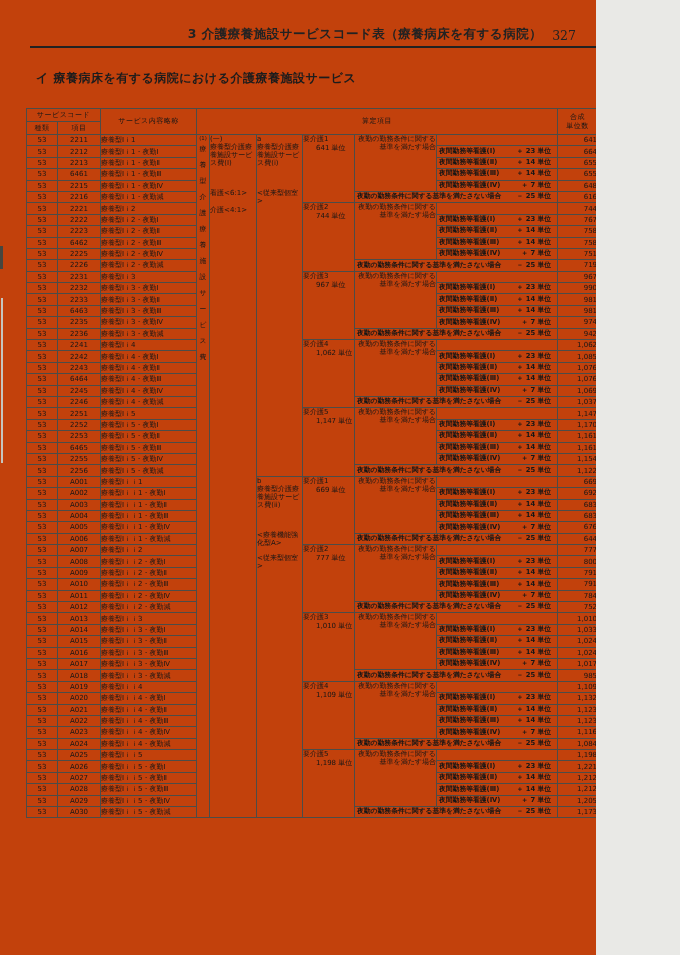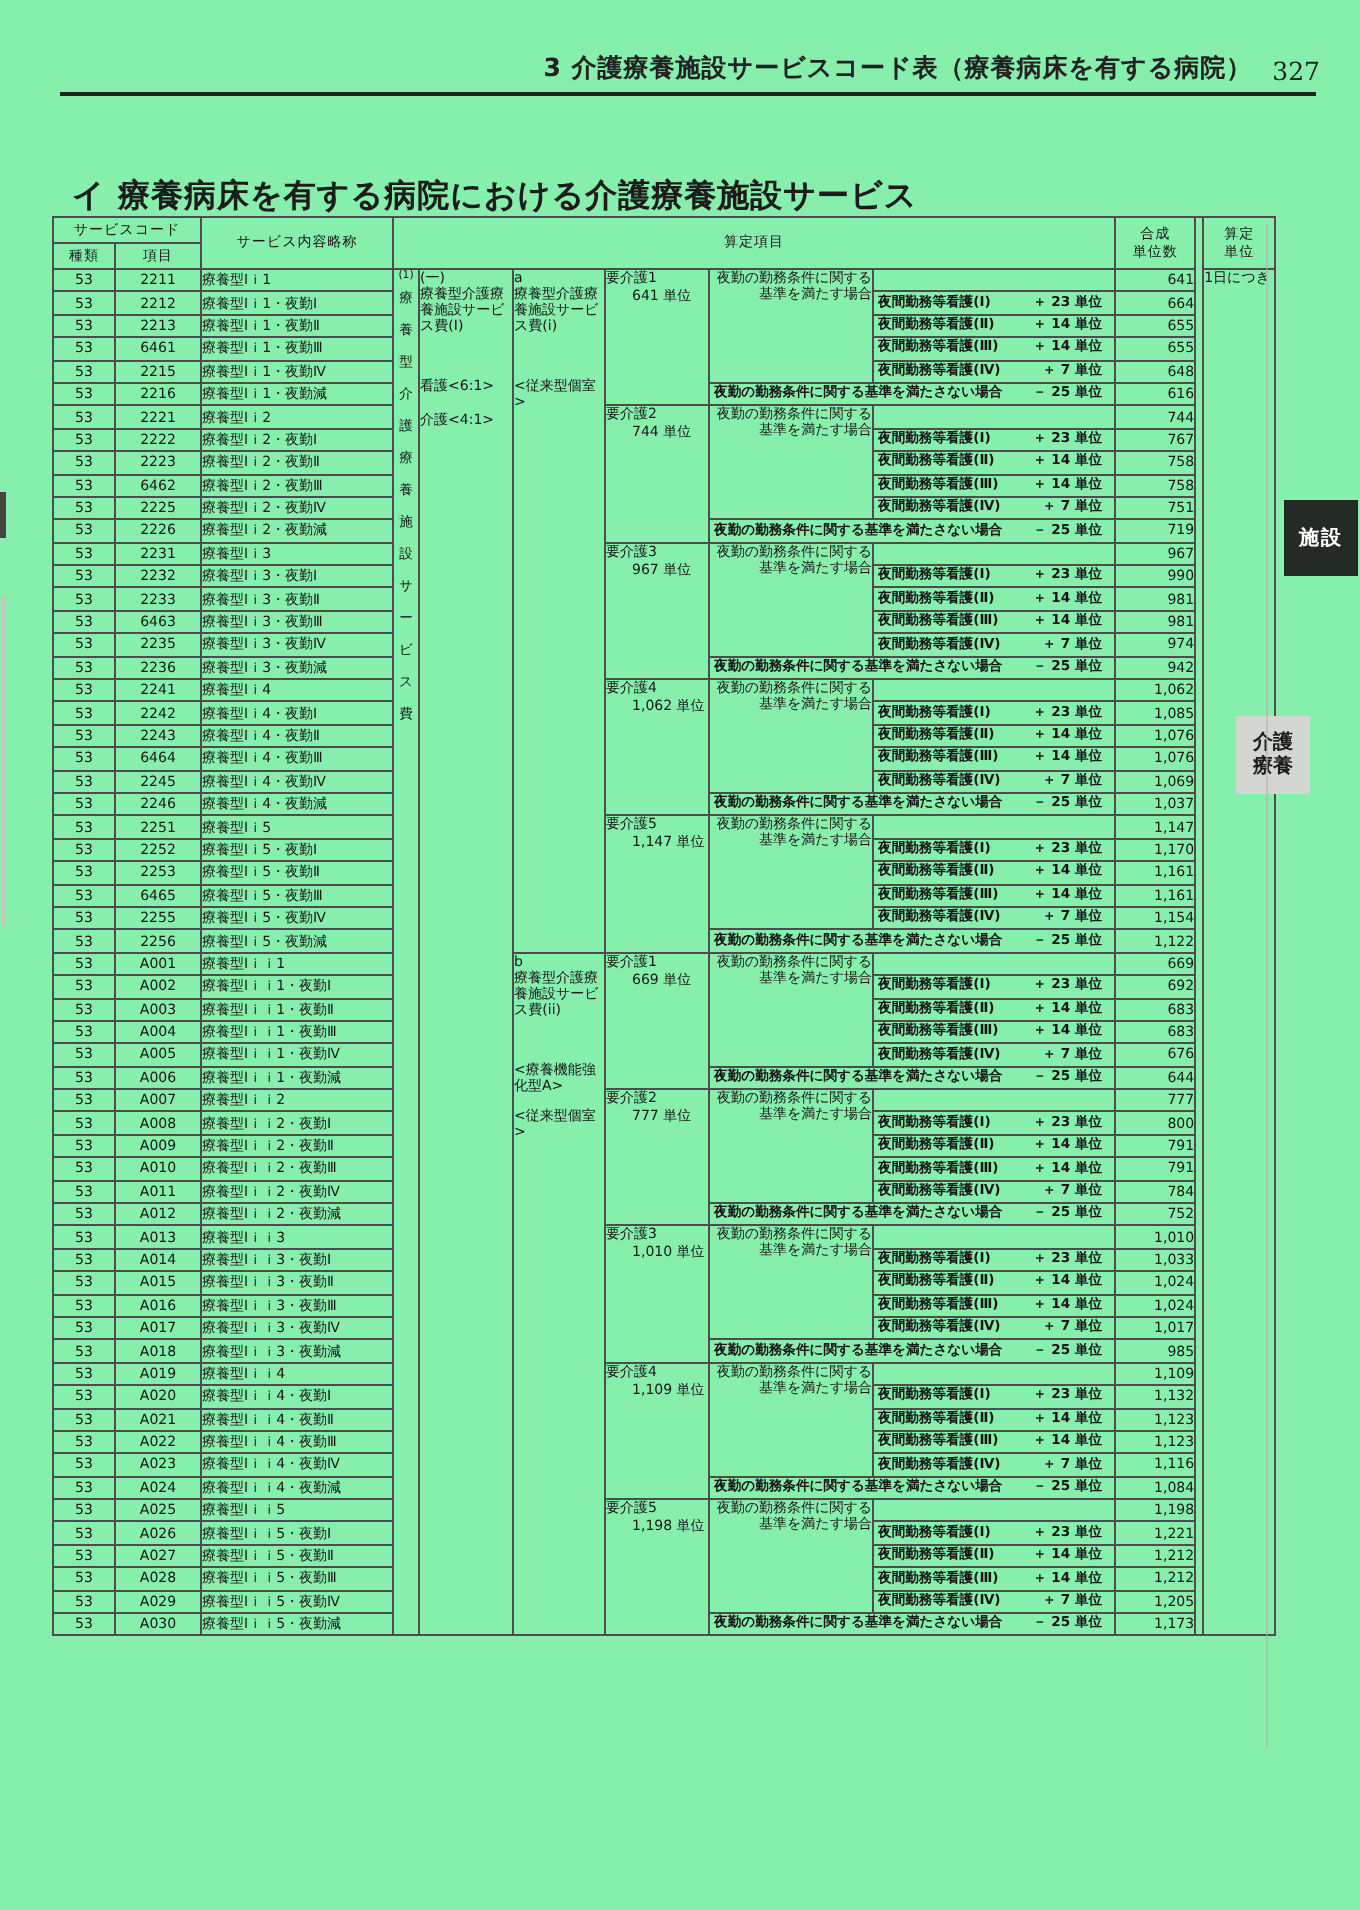--- a/index.html
+++ b/index.html
@@ -1,31 +1,31 @@
 <!DOCTYPE html>
 <html><head>
 <meta charset="utf-8">
 <style>
   * { box-sizing: border-box; }
   html,body { margin:0; padding:0; background:#e9e9e6; }
   #page {
-    position:relative; width:680px; height:955px;
-    background:#86efac; overflow:hidden;
+    position:relative; width:596px; height:955px;
+    background:#c2410c; overflow:hidden;
     font-family:"DejaVu Sans","Liberation Sans",sans-serif;
     color:#1c1c1c;
   }
   
   .runhead { position:absolute; top:26px; right:20px; display:flex; align-items:flex-end; gap:10px; }
   .runhead-title { font-size:12.5px; font-weight:bold; letter-spacing:0.5px; color:#222; }
   .runhead-page { font-family:"DejaVu Serif","Liberation Serif",serif; font-size:12.5px; color:#222; }
   .headrule { position:absolute; top:46px; left:30px; width:628px; height:2px; background:#222; }
   
   .titlebox { position:absolute; top:64px; left:30px; background:#151515; color:#fff;
     font-size:12px; font-weight:bold; letter-spacing:1.5px; padding:2px 8px 3px 6px; }
-  .subtitle { position:absolute; top:88px; left:36px; font-size:16px; font-weight:bold; letter-spacing:0.5px; }
+  .subtitle { position:absolute; top:70px; left:36px; font-size:12px; font-weight:bold; letter-spacing:0.5px; }
   
   table.codes { position:absolute; left:26px; top:108px; width:611px;
     border-collapse:collapse; table-layout:fixed; border:1.5px solid #1f1f1f; }
   table.codes td, table.codes th { border:1px solid #4c4c48; padding:0; overflow:hidden;
     font-size:7px; line-height:1.15; font-weight:normal; color:#161616; }
   tr.hrow { height:13px;padding-left:13px; }
   tr.drow { height:11.4px; }
   th.hc { text-align:center; vertical-align:middle; font-size:7.4px; letter-spacing:0.5px; }
   .pre { white-space:pre-line; }
   td.spacer { border:none; background:transparent; }

